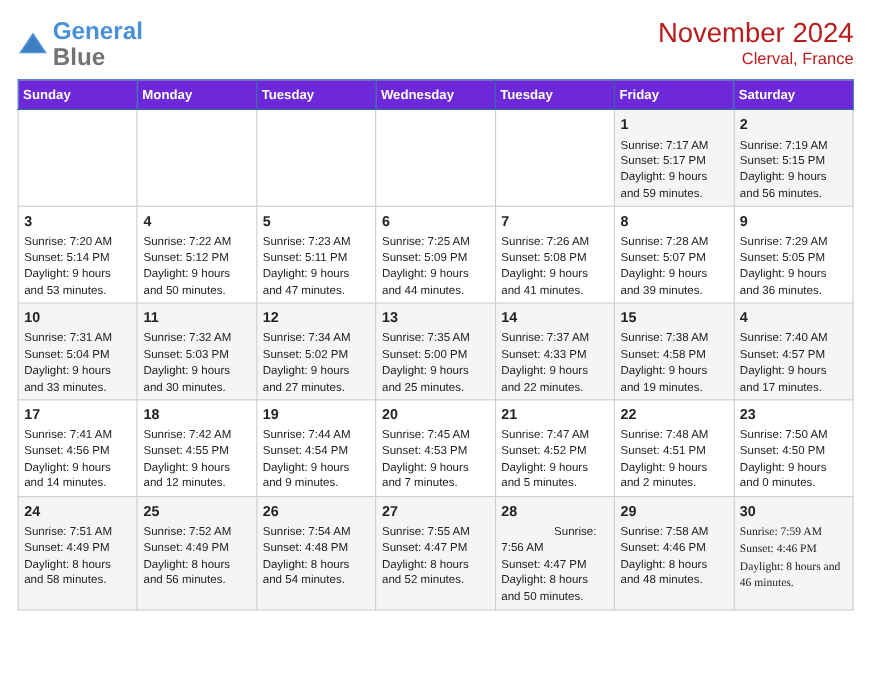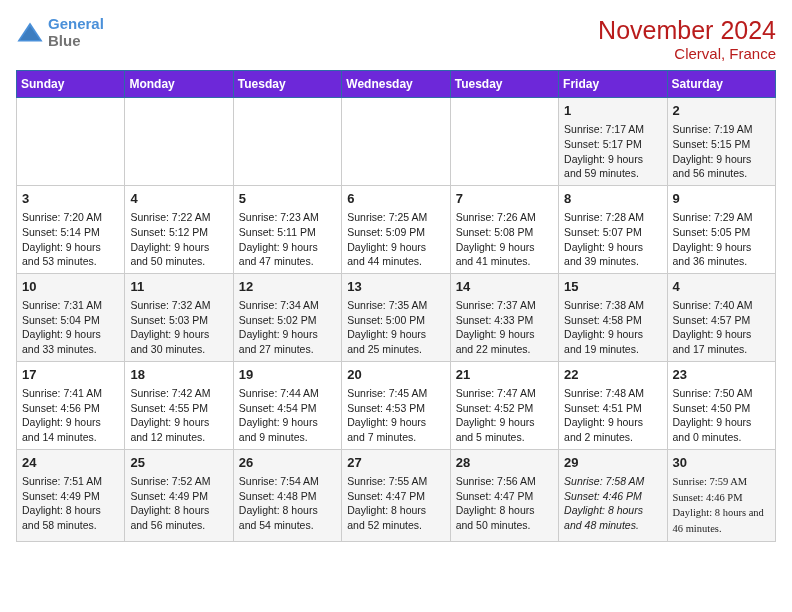--- a/index.html
+++ b/index.html
@@ -15,21 +15,21 @@
       justify-content: space-between;
       align-items: flex-start;
       margin-bottom: 8px;
     }
     .logo {
       display: flex;
       align-items: center;
       gap: 4px;
     }
     .logo-text {
-      font-size: 15px;
+      font-size: 22px;
       font-weight: bold;
       color: #1a1a1a;
       line-height: 1.1;
     }
     .logo-text span {
       color: #737373;
     }
     .logo-icon {
       width: 28px;
       height: 28px;
@@ -206,24 +206,24 @@
 Daylight: 8 hours and 58 minutes.</span></td>
         <td><span class="day-num">25</span><span style="white-space: pre-line;">Sunrise: 7:52 AM
 Sunset: 4:49 PM
 Daylight: 8 hours and 56 minutes.</span></td>
         <td><span class="day-num">26</span><span style="white-space: pre-line;">Sunrise: 7:54 AM
 Sunset: 4:48 PM
 Daylight: 8 hours and 54 minutes.</span></td>
         <td><span class="day-num">27</span><span style="white-space: pre-line;">Sunrise: 7:55 AM
 Sunset: 4:47 PM
 Daylight: 8 hours and 52 minutes.</span></td>
-        <td><span class="day-num">28</span><span style="white-space: pre-line;">Sunrise: 7:56 AM
+        <td><span class="day-num">28</span><span style="white-space: pre-line; margin-left: 48px;">Sunrise: 7:56 AM
 Sunset: 4:47 PM
 Daylight: 8 hours and 50 minutes.</span></td>
-        <td><span class="day-num">29</span><span style="white-space: pre-line; font-style: italic;">Sunrise: 7:58 AM
+        <td><span class="day-num">29</span><span style="white-space: pre-line;">Sunrise: 7:58 AM
 Sunset: 4:46 PM
 Daylight: 8 hours and 48 minutes.</span></td>
         <td><span class="day-num">30</span><span style="white-space: pre-line; font-family: Liberation Serif, serif;">Sunrise: 7:59 AM
 Sunset: 4:46 PM
 Daylight: 8 hours and 46 minutes.</span></td>
       </tr>
     </tbody>
 </table>
 
 </body></html>

